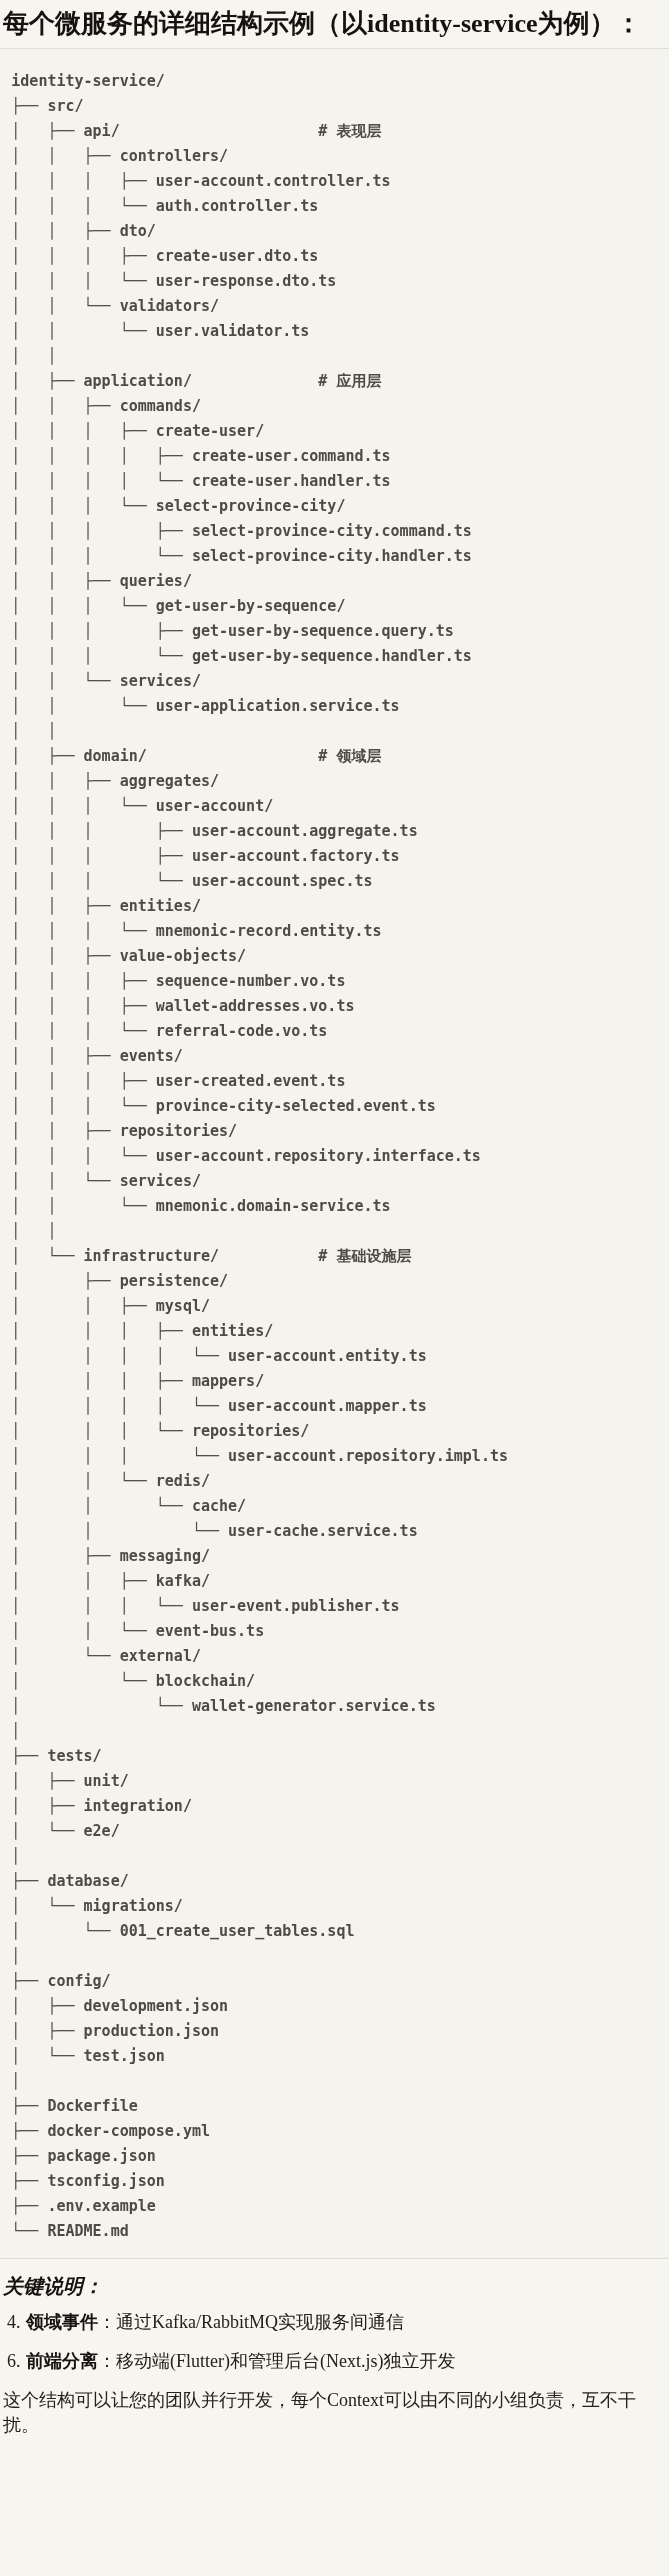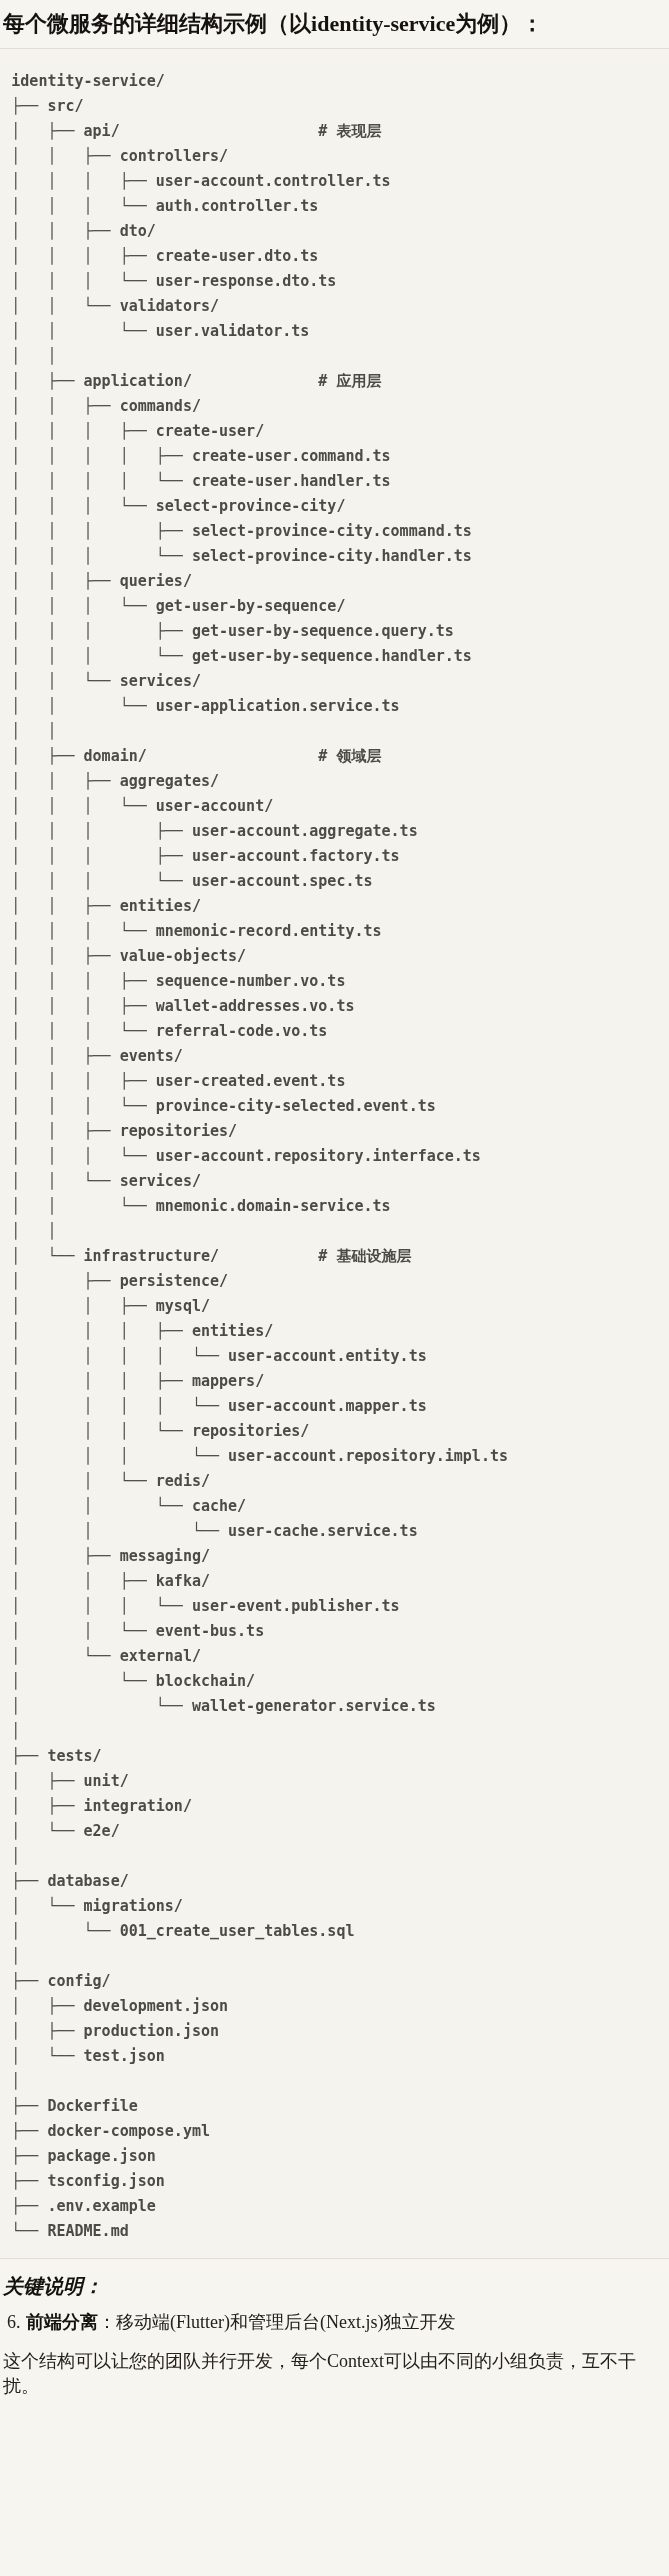--- a/index.html
+++ b/index.html
@@ -14,21 +14,21 @@
   html,body{margin:0;padding:0;}
   body{
     width:669px;height:2576px;overflow:hidden;
     background:var(--page-bg);
     color:var(--body-text);
     font-family:"Liberation Serif","DejaVu Serif",serif;
   }
   .content{padding:0 3.1px;}
   .page-title{
     margin:8.8px 0 0 0;
-    font-size:22px;line-height:29px;font-weight:bold;
+    font-size:26px;line-height:29px;font-weight:bold;
     color:var(--heading-text);
   }
   .code-block{
     margin-top:10.6px;
     background:var(--code-bg);
     border-top:0.6px solid var(--divider);
     border-bottom:0.6px solid var(--divider);
     font-weight:bold;
   }
   .code-block pre{
@@ -155,20 +155,21 @@
 ├── package.json
 ├── tsconfig.json
 ├── .env.example
 └── README.md</pre>
   </section>
 
   <div class="content">
     <h2 class="notes-heading">关键说明：</h2>
 
     <ol class="notes-list">
+        <li class="note-item"><span class="note-num">4.</span><strong class="note-label">领域事件</strong><span class="note-text">：通过Kafka/RabbitMQ实现服务间通信</span></li>
         <li class="note-item"><span class="note-num">6.</span><strong class="note-label">前端分离</strong><span class="note-text">：移动端(Flutter)和管理后台(Next.js)独立开发</span></li>
       </ol>
 
     <p class="closing">这个结构可以让您的团队并行开发，每个Context可以由不同的小组负责，互不干扰。</p>
   </div>
 
 </main>
 
 
 </body></html>

